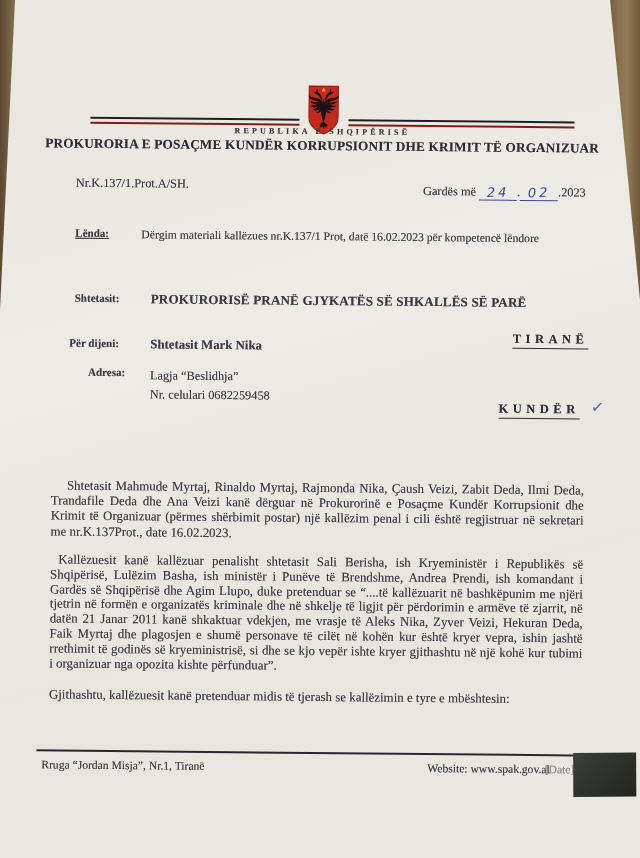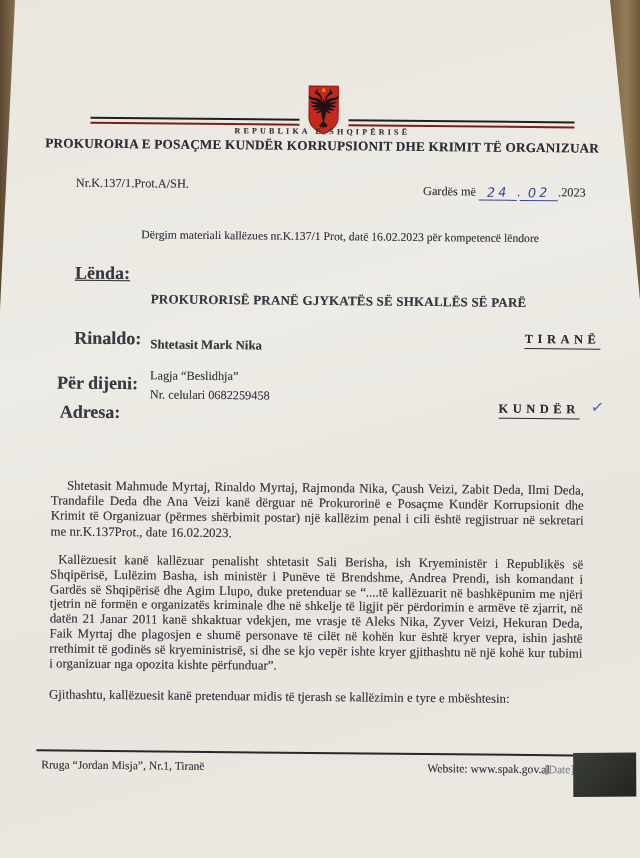--- a/index.html
+++ b/index.html
@@ -29,31 +29,31 @@
     font-size:8px;font-weight:bold;letter-spacing:3.2px;color:#37353f;}
   .institution{position:absolute;left:0;top:138px;width:100%;text-align:center;
     font-size:13.2px;font-weight:bold;letter-spacing:.2px;color:#2e2d36;}
 
   .refno{position:absolute;left:74px;top:178px;font-size:12.3px;}
   .dateline{position:absolute;right:56px;top:182px;font-size:12.3px;}
   .blank{display:inline-block;min-width:34px;border-bottom:1.6px solid #3c4794;text-align:center;padding:0 2px;}
   .hand{display:inline-block;font-family:"DejaVu Sans",sans-serif;font-style:italic;font-size:13px;
     color:#3c4794;letter-spacing:3px;transform:rotate(-2deg);position:relative;top:1px;text-shadow:none;}
 
-  .lbl{font-weight:bold;font-size:18px;margin-top:36px;}
+  .lbl{font-weight:bold;font-size:11px;}
   .subject-label{position:absolute;left:74px;top:229px;text-decoration:underline;}
   .subject-text{position:absolute;left:140px;top:230px;font-size:11.7px;white-space:nowrap;}
 
   .addr-label{position:absolute;left:74px;top:294px;}
   .addr-name{position:absolute;left:150px;top:293px;font-weight:bold;font-size:13px;letter-spacing:.2px;}
   .city{font-weight:bold;font-size:12.5px;letter-spacing:4.5px;border-bottom:1.7px solid #2c2b33;padding-bottom:1px;color:#2e2d36;}
-  .city-tirane{position:absolute;right:40px;top:330px;}
-  .cc-label{position:absolute;left:57px;top:339px;}
+  .city-tirane{position:absolute;right:52px;top:330px;}
+  .cc-label{position:absolute;left:69px;top:339px;}
   .cc-name{position:absolute;left:150px;top:339px;font-weight:bold;font-size:12.8px;}
-  .address-label{position:absolute;left:60px;top:368px;text-align:right;}
+  .address-label{position:absolute;left:88px;top:368px;text-align:right;}
   .address-lines{position:absolute;left:150px;top:368px;font-size:12.3px;line-height:19px;}
   .city-lezhe{position:absolute;right:60px;top:400px;}
   .checkmark{position:absolute;right:36px;top:395px;color:#5a62ac;font-size:16px;
     font-family:"DejaVu Sans",sans-serif;transform:rotate(6deg);text-shadow:none;}
 
   .para{position:absolute;left:52px;width:533px;text-align:justify;font-size:12.9px;line-height:15.2px;color:#3a3941;}
   .p1{top:481px;text-indent:16px;}
   .p2{top:555px;text-indent:8px;line-height:14.8px;}
   .p3{top:690px;}
 
@@ -97,21 +97,21 @@
   <div class="refno">Nr.K.137/1.Prot.A/SH.</div>
 
   <div class="dateline">
     <span>Gardës më</span>
     <span class="blank"><span class="hand">24</span></span><span>.</span><span class="blank"><span class="hand">02</span></span><span>.2023</span>
   </div>
 
   <div class="lbl subject-label">Lënda:</div>
   <div class="subject-text">Dërgim materiali kallëzues nr.K.137/1 Prot, datë 16.02.2023 për kompetencë lëndore</div>
 
-  <div class="lbl addr-label">Rinaldo:</div>
+  <div class="lbl addr-label">Shtetasit:</div>
   <div class="addr-name">PROKURORISË PRANË GJYKATËS SË SHKALLËS SË PARË</div>
   <div class="city city-tirane">TIRANË</div>
 
   <div class="lbl cc-label">Për dijeni:</div>
   <div class="cc-name">Shtetasit Mark Nika</div>
 
   <div class="lbl address-label">Adresa:</div>
   <div class="address-lines">
     <div>Lagja “Beslidhja”</div>
     <div>Nr. celulari 0682259458</div>

